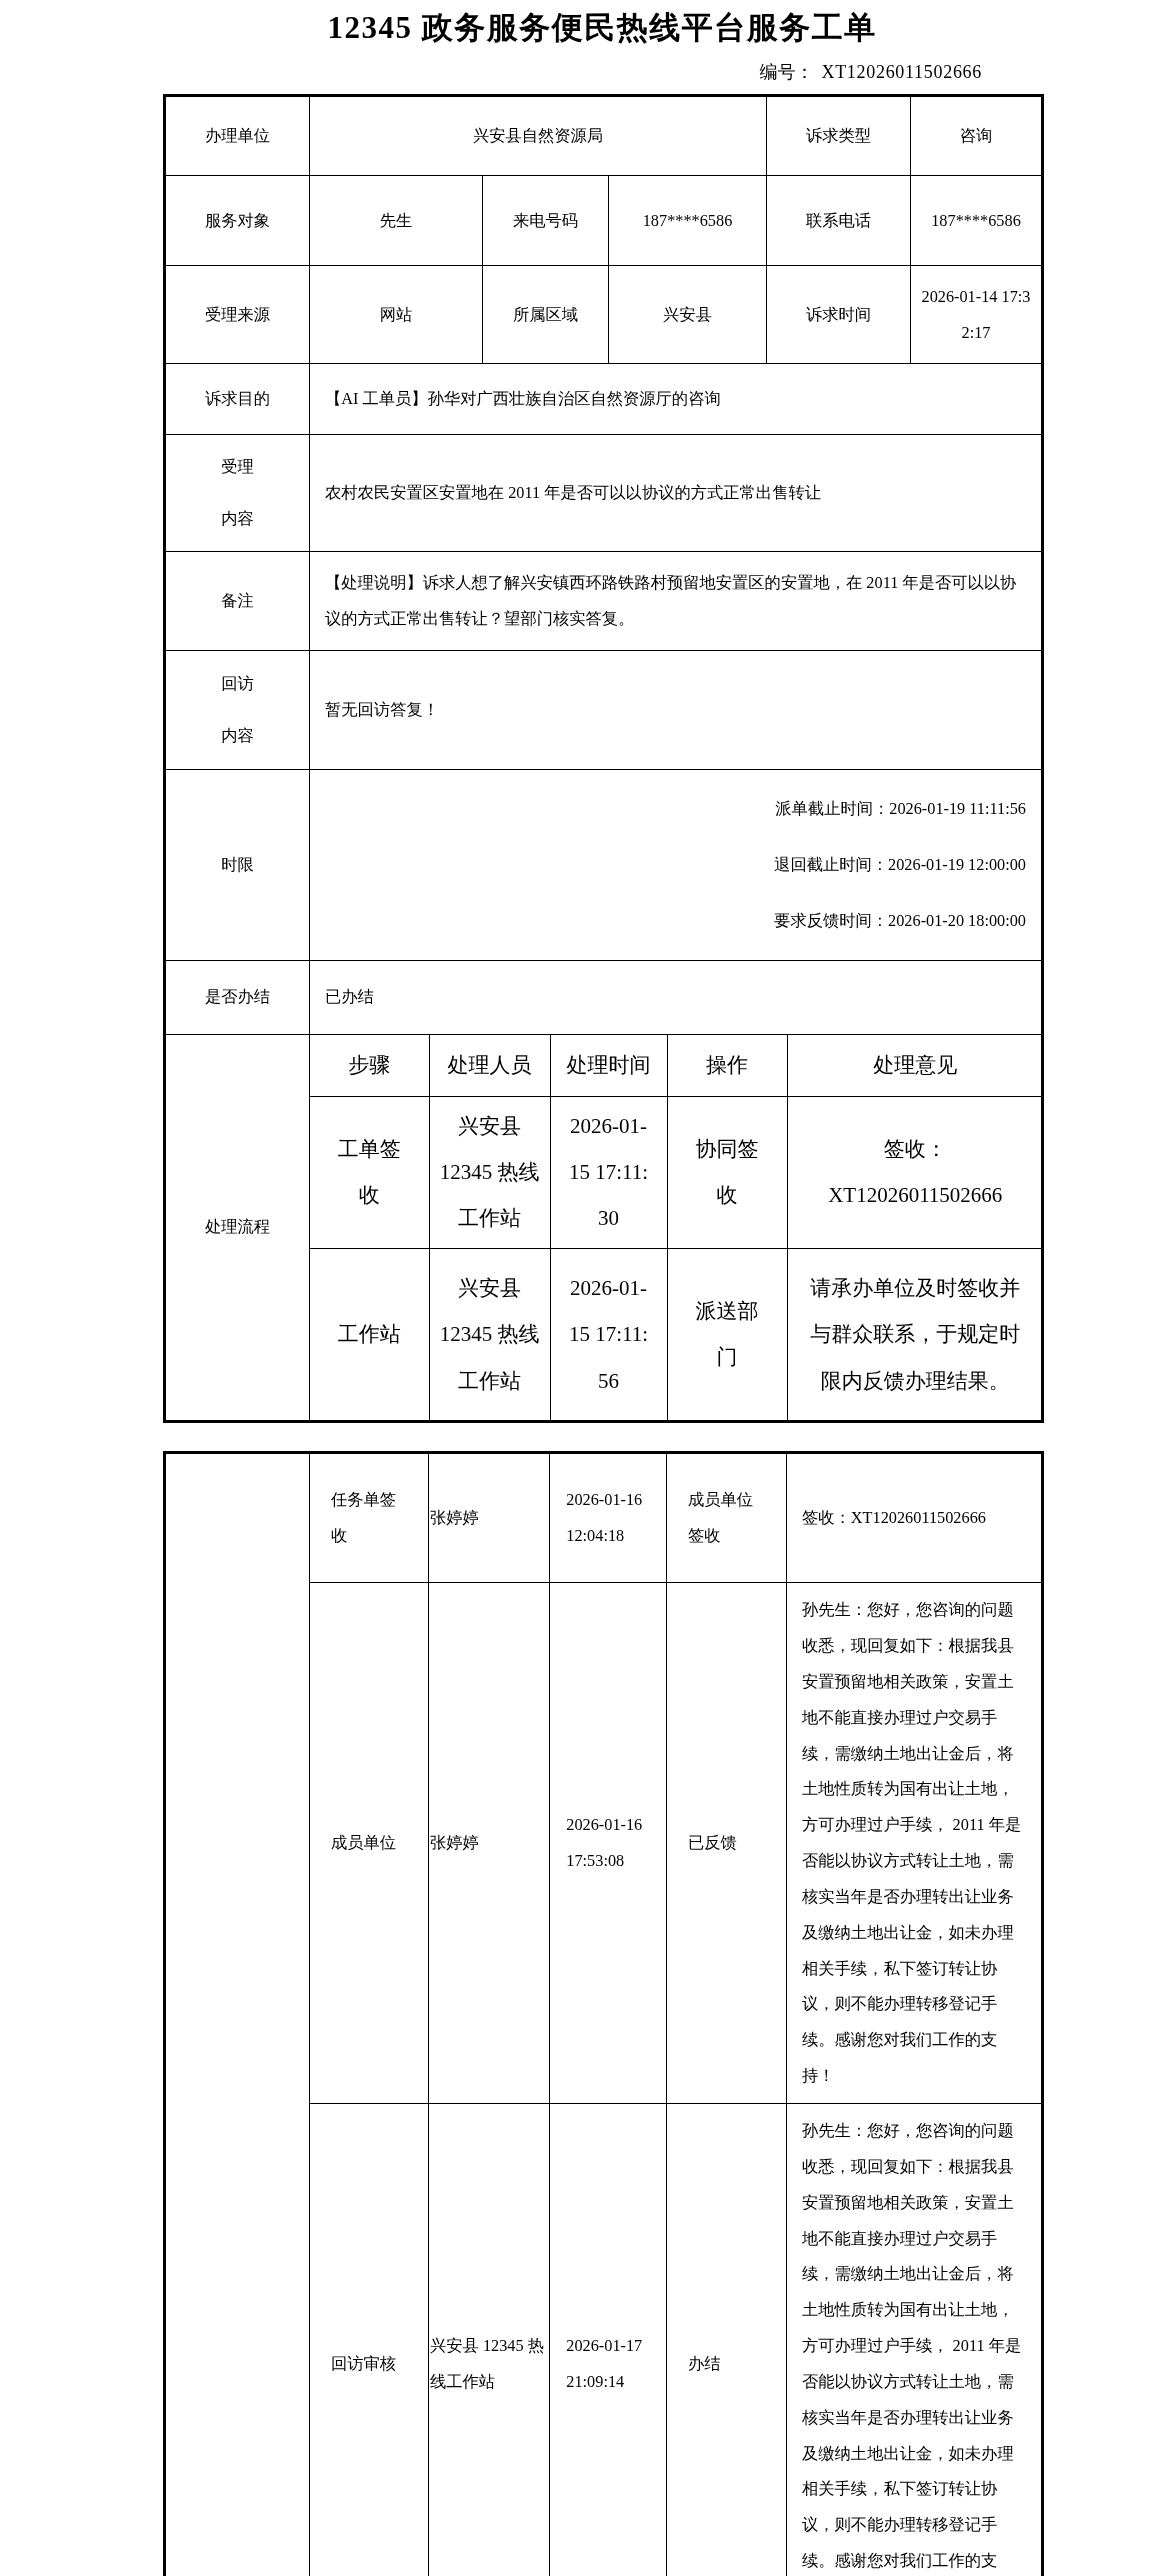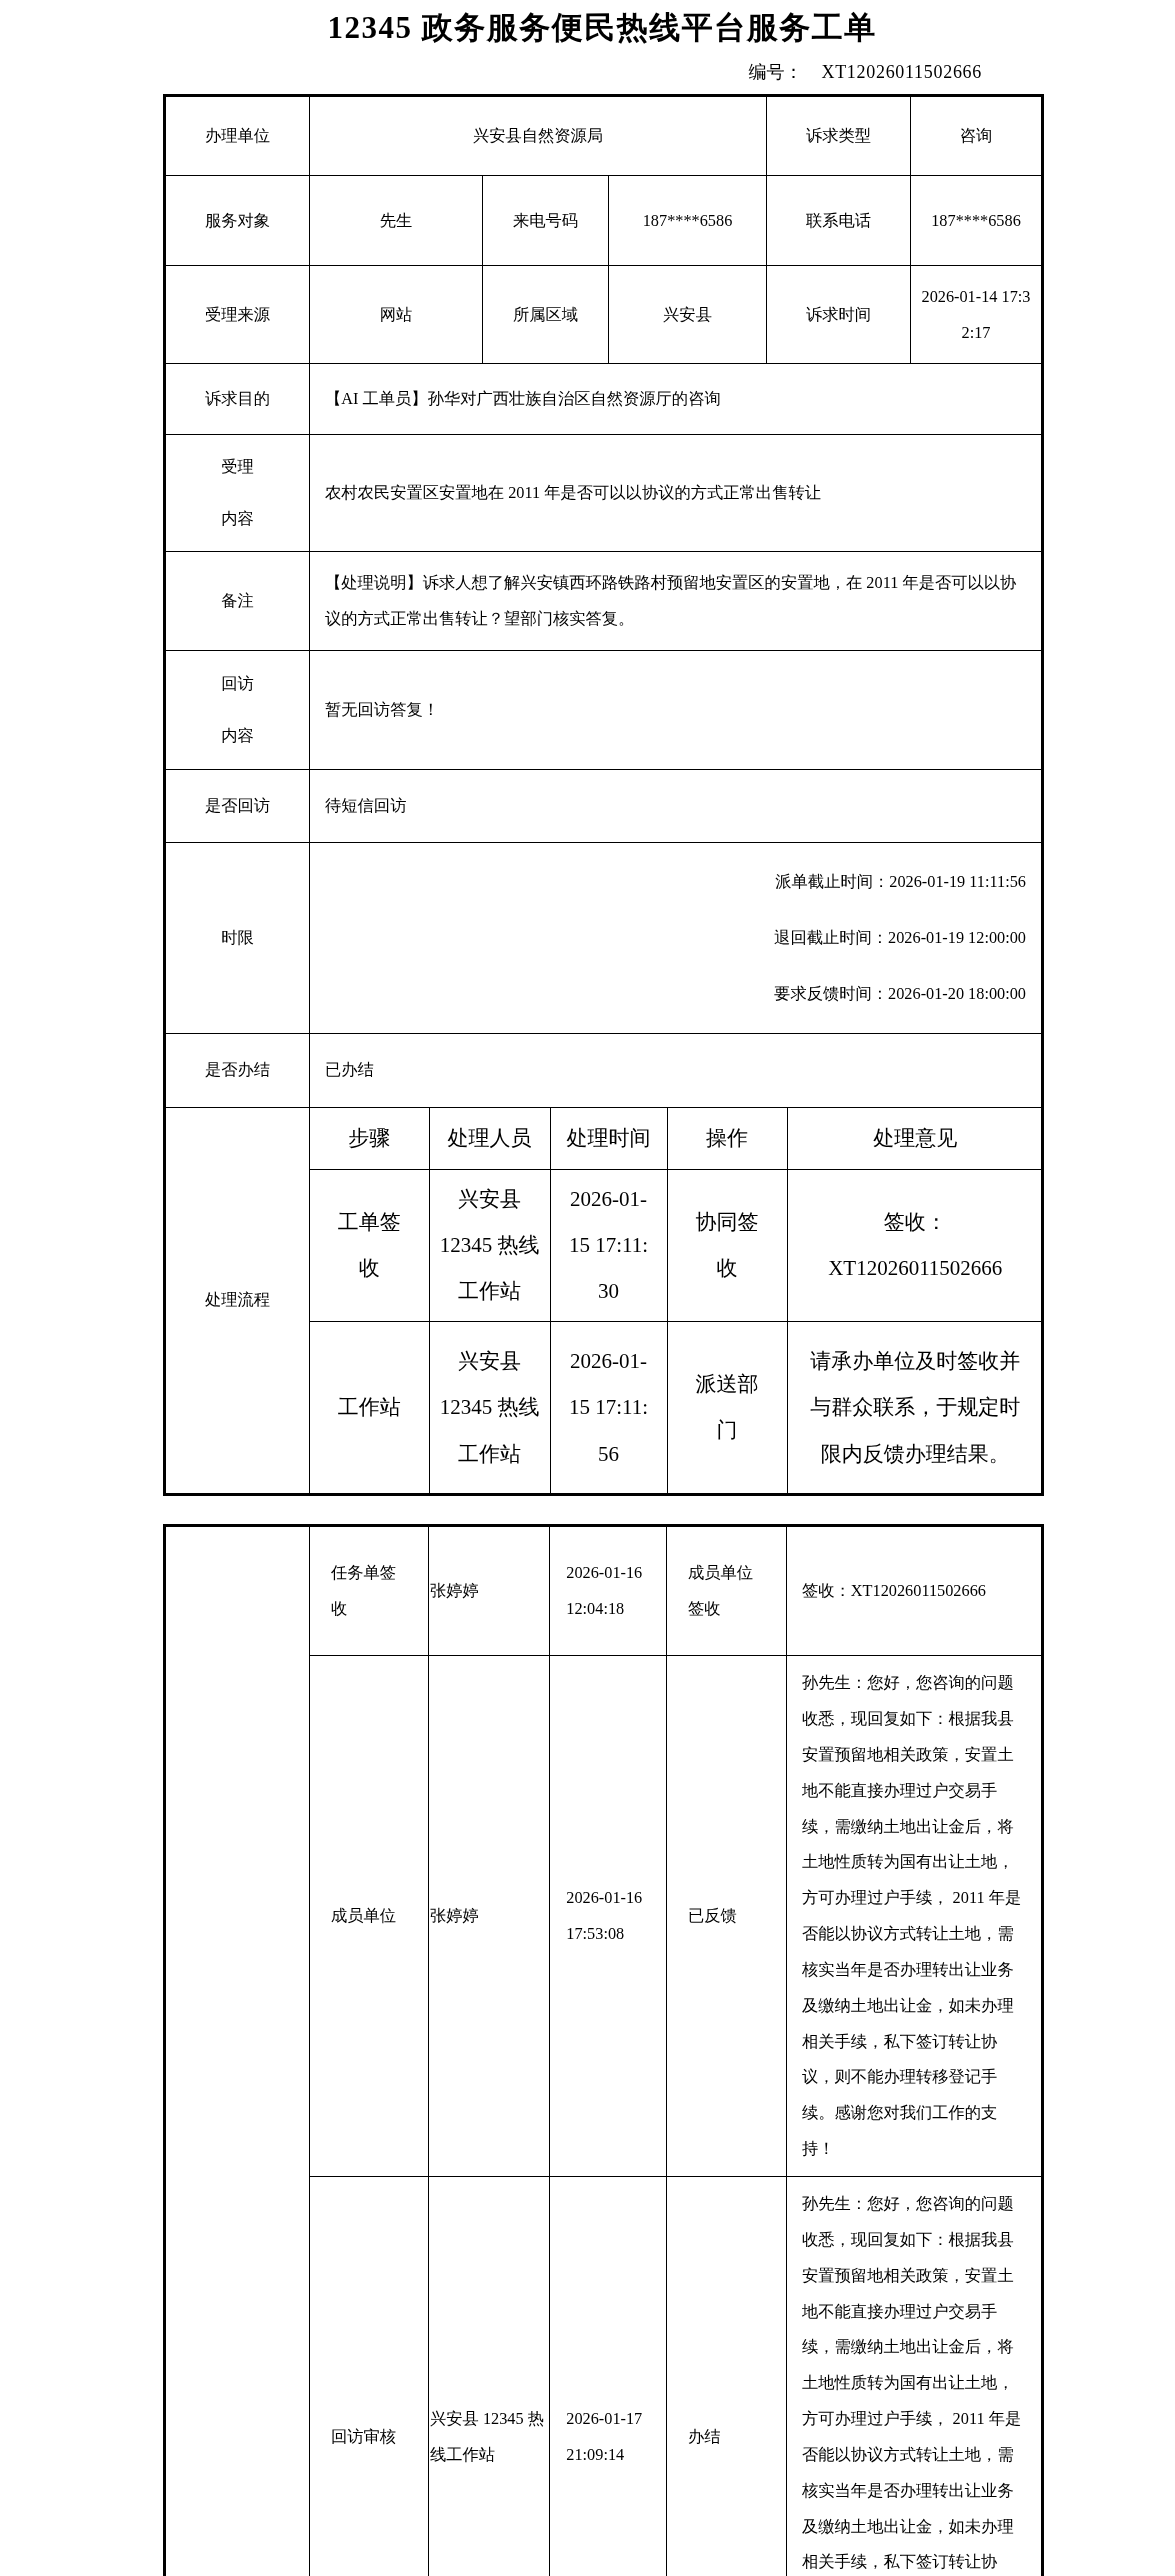--- a/index.html
+++ b/index.html
@@ -10,21 +10,21 @@
     -webkit-font-smoothing:antialiased;
   }
   .sheet{width:878px;margin:0 0 0 163px;padding-top:4.4px;}
   h1.title{
     font-size:31px;font-weight:bold;text-align:center;
     margin:3px 0 10.4px 0;letter-spacing:1.5px;
   }
   .serial{
     text-align:right;font-size:18px;padding-right:59px;margin:0 0 10.4px 0;
   }
-  .serial .serial-value{margin-left:19px;letter-spacing:0.7px;}
+  .serial .serial-value{margin-left:8px;letter-spacing:0.7px;}
   table.main{
     border-collapse:collapse;width:878px;table-layout:fixed;
     border:3px solid #000;
   }
   table.main td, table.main th{
     border:1.1px solid #000;
     font-size:16.3px;font-weight:normal;
     vertical-align:middle;
     overflow:hidden;
   }
@@ -111,24 +111,20 @@
       <td class="para" colspan="5">农村农民安置区安置地在 2011 年是否可以以协议的方式正常出售转让</td>
     </tr>
     <tr style="height:99px">
       <td class="lbl">备注</td>
       <td class="para" colspan="5">【处理说明】诉求人想了解兴安镇西环路铁路村预留地安置区的安置地，在 2011 年是否可以以协议的方式正常出售转让？望部门核实答复。</td>
     </tr>
     <tr style="height:119px">
       <td class="lbl two-line">回访
 内容</td>
       <td class="para" colspan="5">暂无回访答复！</td>
-    </tr>
-    <tr style="height:73px">
-      <td class="lbl">是否回访</td>
-      <td class="para" colspan="5">待短信回访</td>
     </tr>
     <tr style="height:187px">
       <td class="lbl">时限</td>
       <td class="deadlines" colspan="5">派单截止时间：2026-01-19 11:11:56
 退回截止时间：2026-01-19 12:00:00
 要求反馈时间：2026-01-20 18:00:00</td>
     </tr>
     <tr style="height:74px">
       <td class="lbl">是否办结</td>
       <td class="para" colspan="5">已办结</td>

